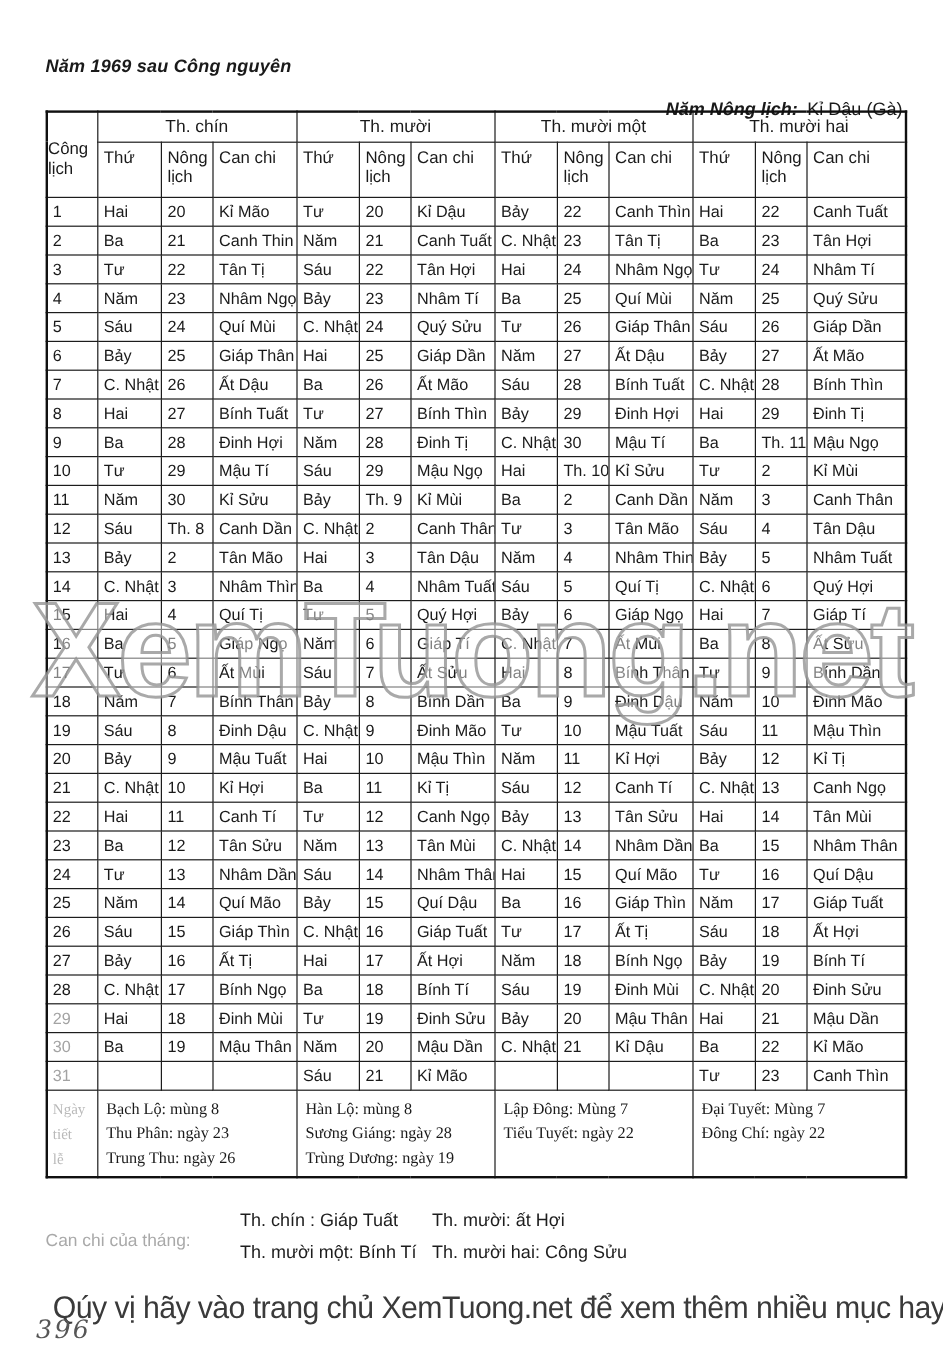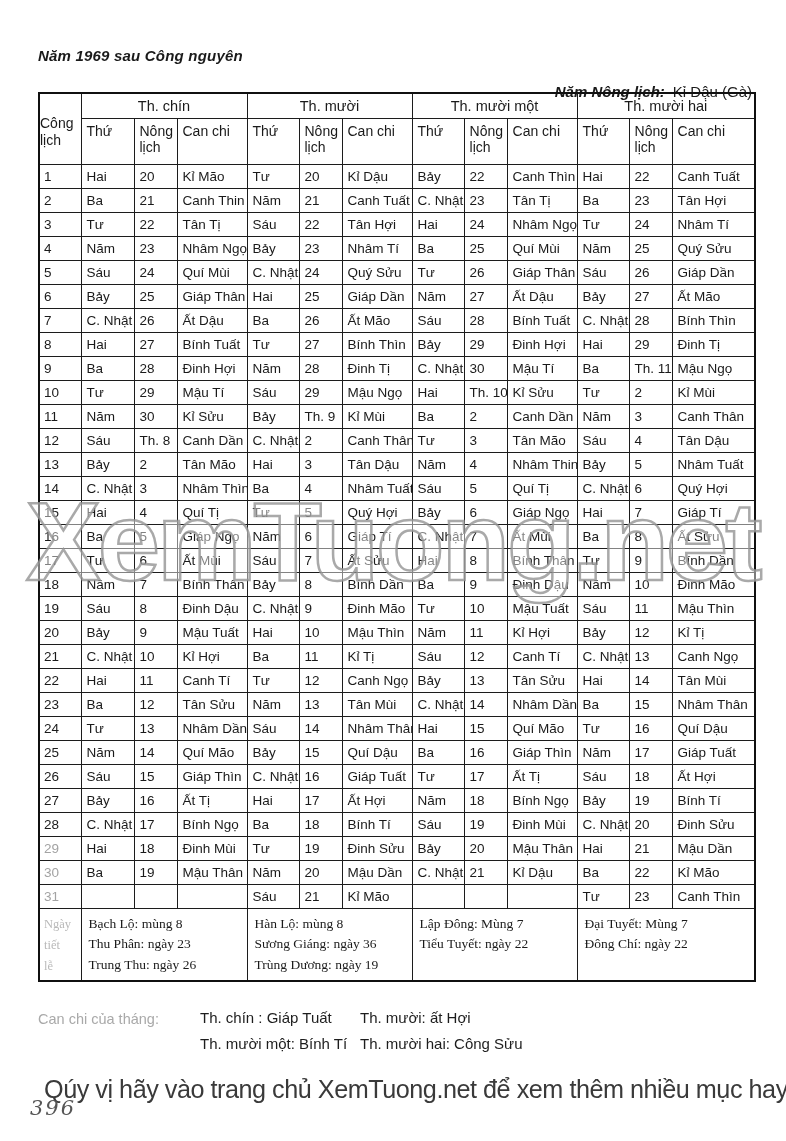--- a/index.html
+++ b/index.html
@@ -31,21 +31,21 @@
   .cell-line{display:block;white-space:nowrap;}
   
   .watermark{
     position:absolute;left:26px;top:486px;width:748px;z-index:6;pointer-events:none;
     font-size:112px;font-weight:bold;letter-spacing:-3px;white-space:nowrap;line-height:1;
     color:rgba(255,255,255,0.45);
     -webkit-text-stroke:2.5px rgba(148,148,148,0.8);
   }
   
   .canchi{position:absolute;left:38px;top:1008px;width:716px;height:62px;}
-  .cc-label{position:absolute;left:0;top:3px;font-size:14.5px;color:#a9a9a9;text-align:right;}
+  .cc-label{position:absolute;left:0;top:18px;font-size:14.5px;color:#a9a9a9;text-align:right;}
   .cc{position:absolute;font-size:15px;color:#1d1d1d;white-space:nowrap;}
   .e00{left:162px;top:1px;}
   .e01{left:322px;top:1px;}
   .e10{left:162px;top:27px;}
   .e11{left:322px;top:27px;}
   
   .bottom-note{
     position:absolute;left:44px;top:1074px;font-size:26px;color:#3a3a3a;
     letter-spacing:-0.5px;white-space:nowrap;transform:scaleX(0.97);transform-origin:left center;
   }
@@ -580,21 +580,21 @@
             <span class="cell-line">tiết</span>
             <span class="cell-line">lễ</span>
           </td>
           <td colspan="3">
             <span class="cell-line">Bạch Lộ: mùng 8</span>
             <span class="cell-line">Thu Phân: ngày 23</span>
             <span class="cell-line">Trung Thu: ngày 26</span>
           </td>
           <td colspan="3">
             <span class="cell-line">Hàn Lộ: mùng 8</span>
-            <span class="cell-line">Sương Giáng: ngày 36</span>
+            <span class="cell-line">Sương Giáng: ngày 28</span>
             <span class="cell-line">Trùng Dương: ngày 19</span>
           </td>
           <td colspan="3">
             <span class="cell-line">Lập Đông: Mùng 7</span>
             <span class="cell-line">Tiểu Tuyết: ngày 22</span>
           </td>
           <td colspan="3">
             <span class="cell-line">Đại Tuyết: Mùng 7</span>
             <span class="cell-line">Đông Chí: ngày 22</span>
           </td>

